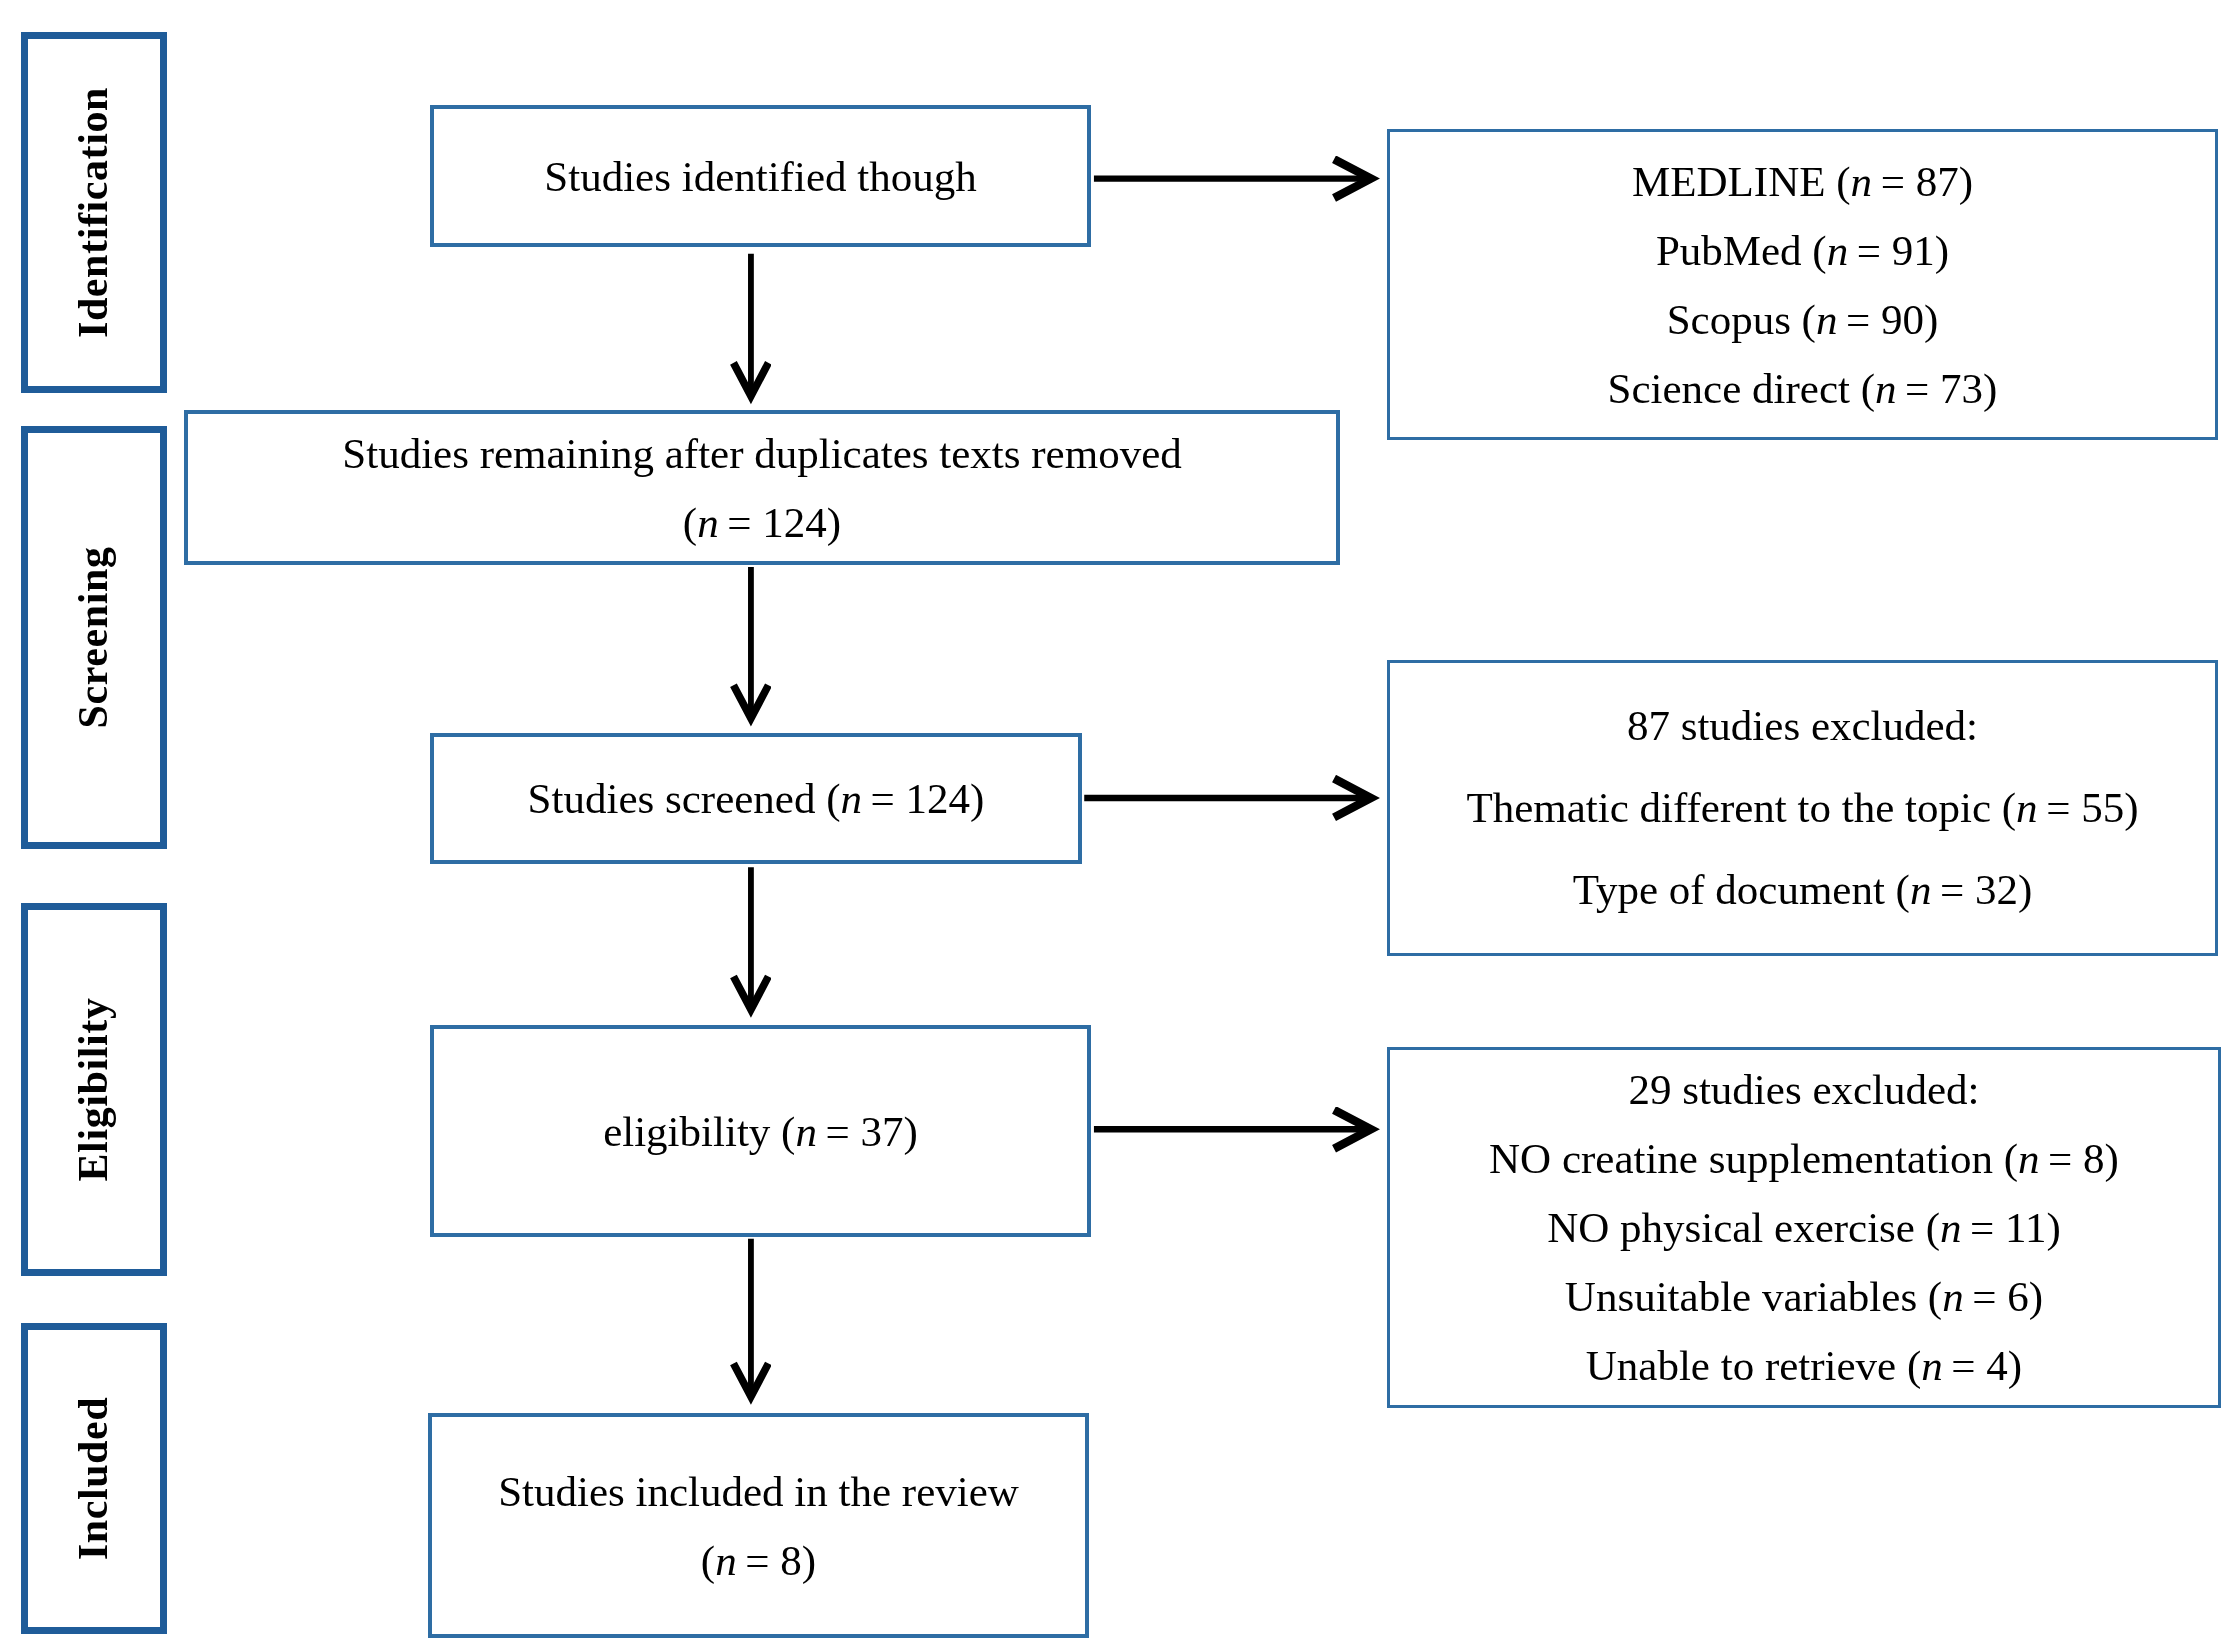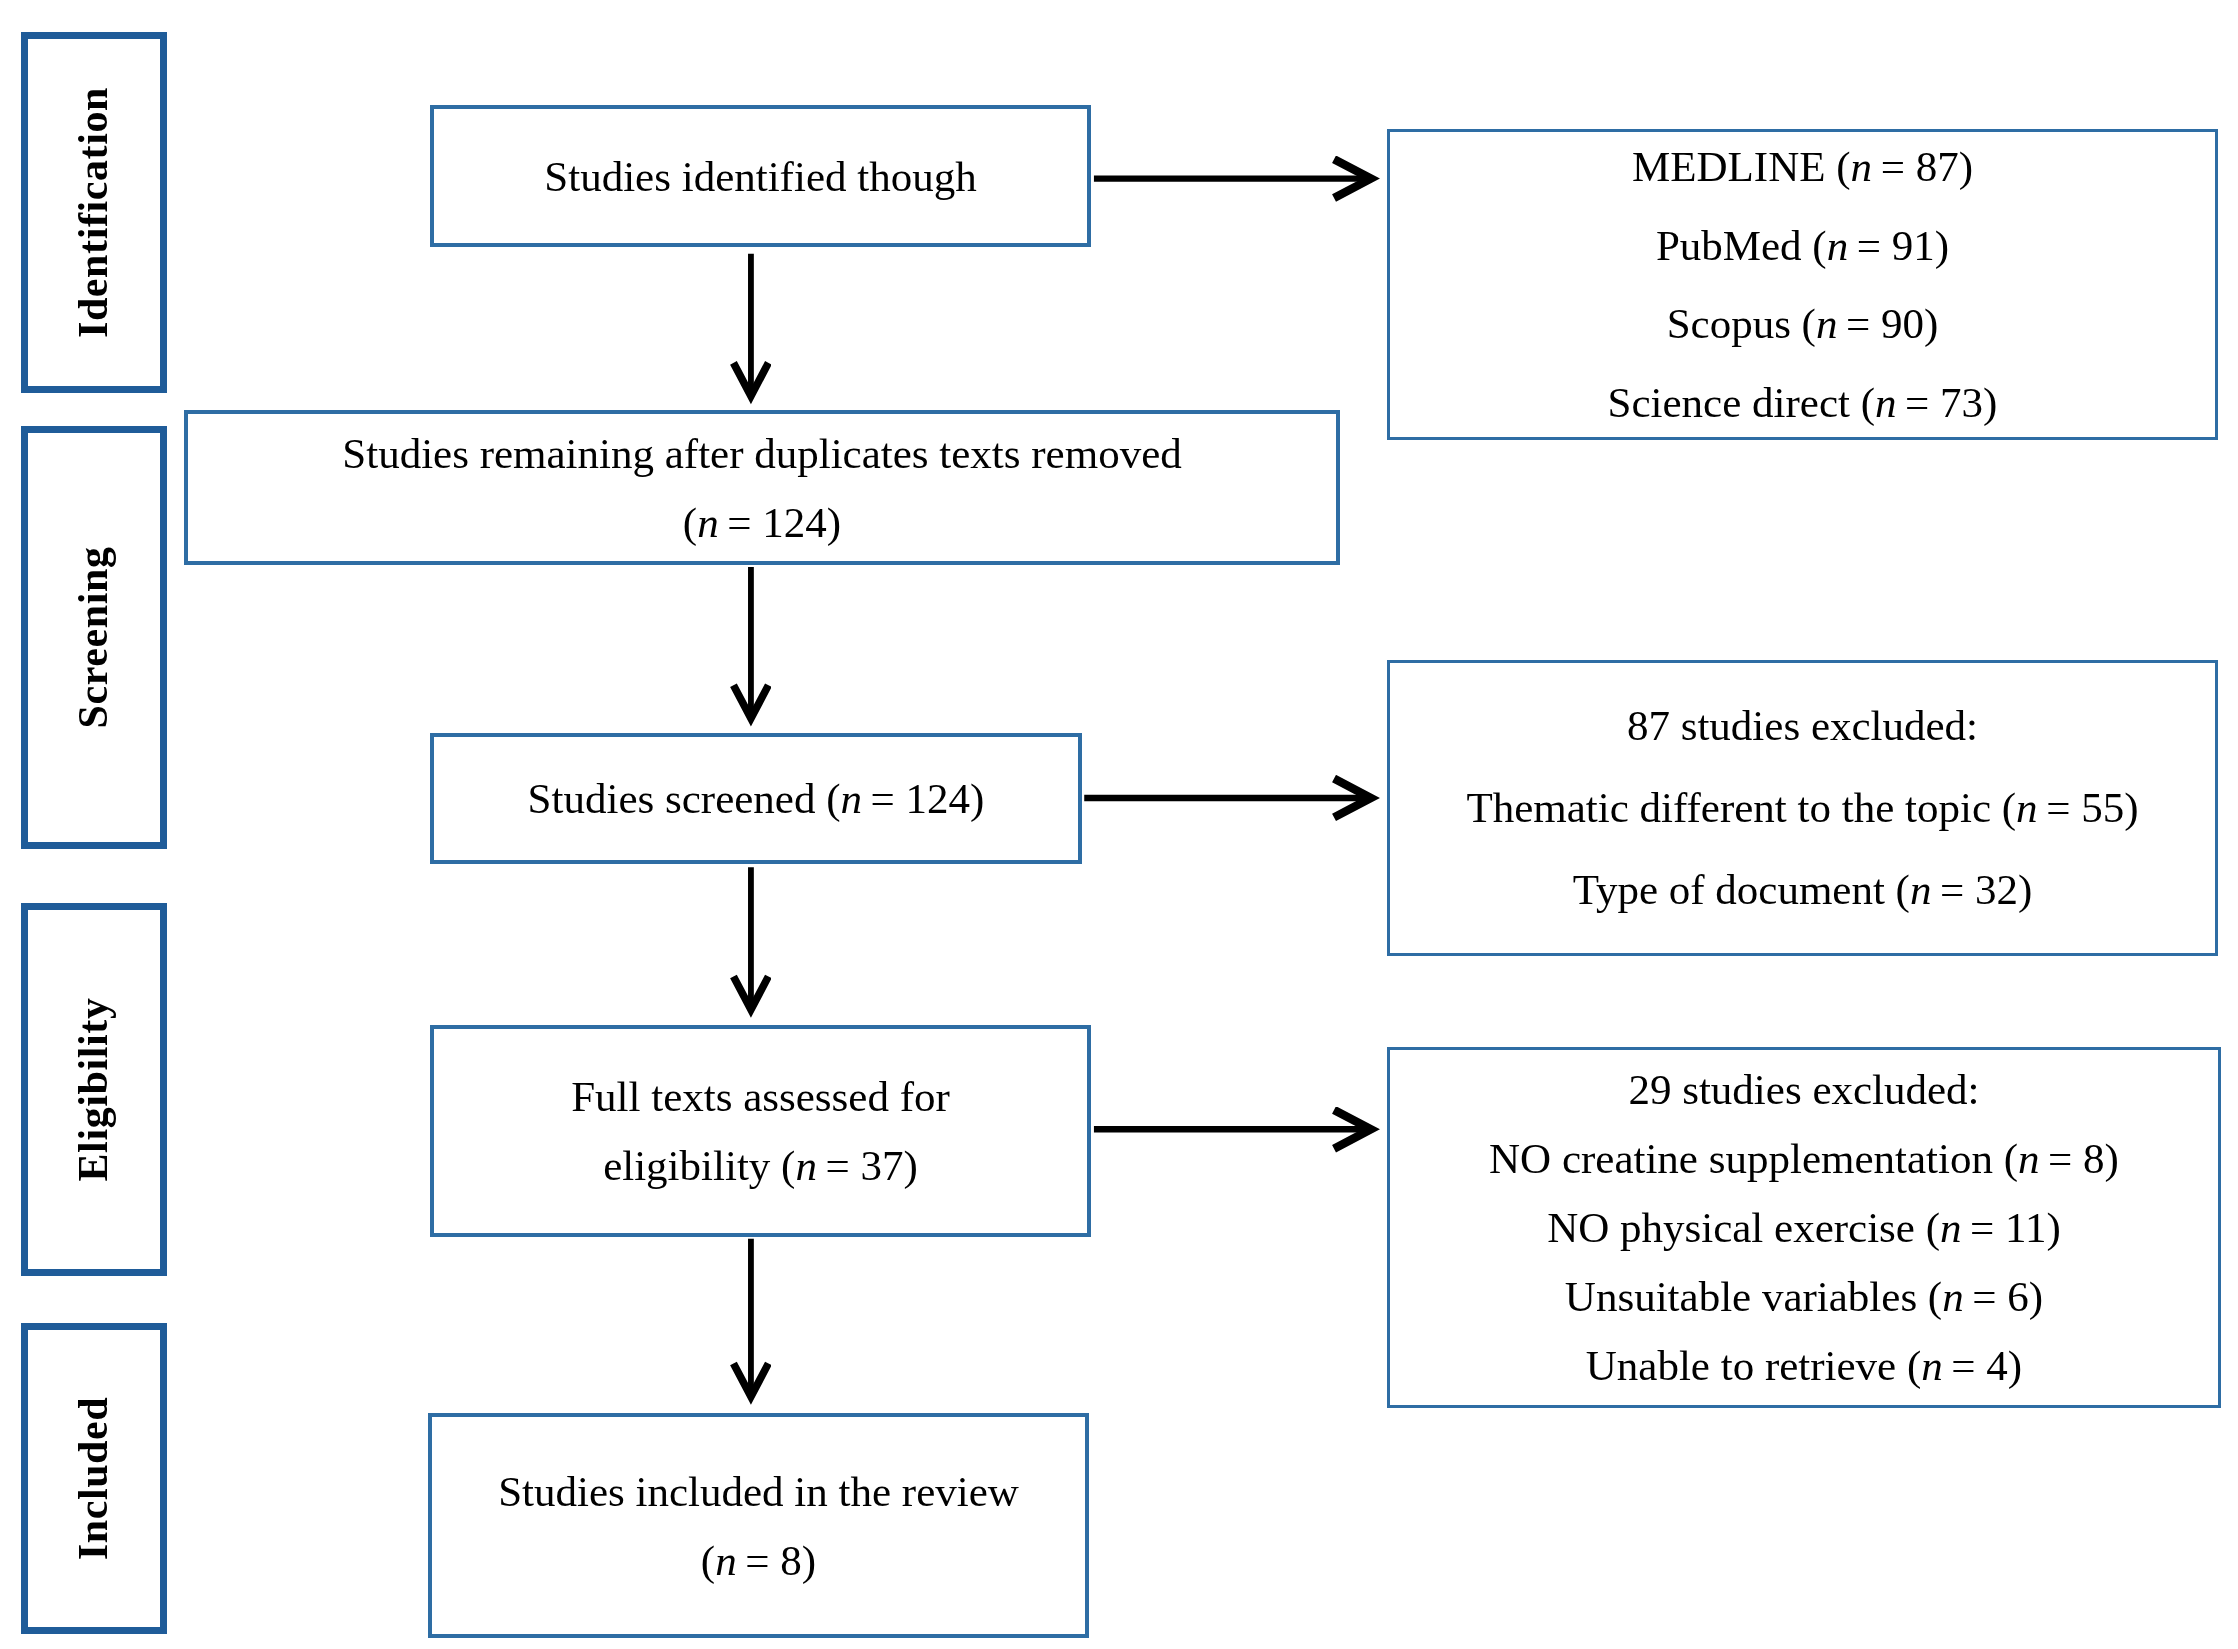--- a/index.html
+++ b/index.html
@@ -78,30 +78,29 @@
   <div class="box flow-box" style="left:184px; top:410px; width:1156px; height:155px;">
     <div class="line mathline">Studies remaining after duplicates texts removed</div>
     <div class="line mathline">(<i>n</i> = 124)</div>
   </div>
 
   <div class="box flow-box" style="left:430px; top:733px; width:652px; height:131px;">
     <div class="line mathline">Studies screened (<i>n</i> = 124)</div>
   </div>
 
   <div class="box flow-box" style="left:430px; top:1025px; width:661px; height:212px;">
-    <div class="line mathline">Full texts assessed for</div>
     <div class="line mathline">eligibility (<i>n</i> = 37)</div>
   </div>
 
   <div class="box flow-box" style="left:428px; top:1413px; width:661px; height:225px;">
     <div class="line mathline">Studies included in the review</div>
     <div class="line mathline">(<i>n</i> = 8)</div>
   </div>
 
-  <div class="box side-box" style="left:1387px; top:129px; width:831px; height:311px;justify-content:space-between;">
+  <div class="box side-box" style="left:1387px; top:129px; width:831px; height:311px;">
     <div class="line mathline">MEDLINE (<i>n</i> = 87)</div>
     <div class="line mathline">PubMed (<i>n</i> = 91)</div>
     <div class="line mathline">Scopus (<i>n</i> = 90)</div>
     <div class="line mathline">Science direct (<i>n</i> = 73)</div>
   </div>
 
   <div class="box side-box roomy" style="left:1387px; top:660px; width:831px; height:296px;">
     <div class="line mathline">87 studies excluded:</div>
     <div class="line mathline">Thematic different to the topic (<i>n</i> = 55)</div>
     <div class="line mathline">Type of document (<i>n</i> = 32)</div>

